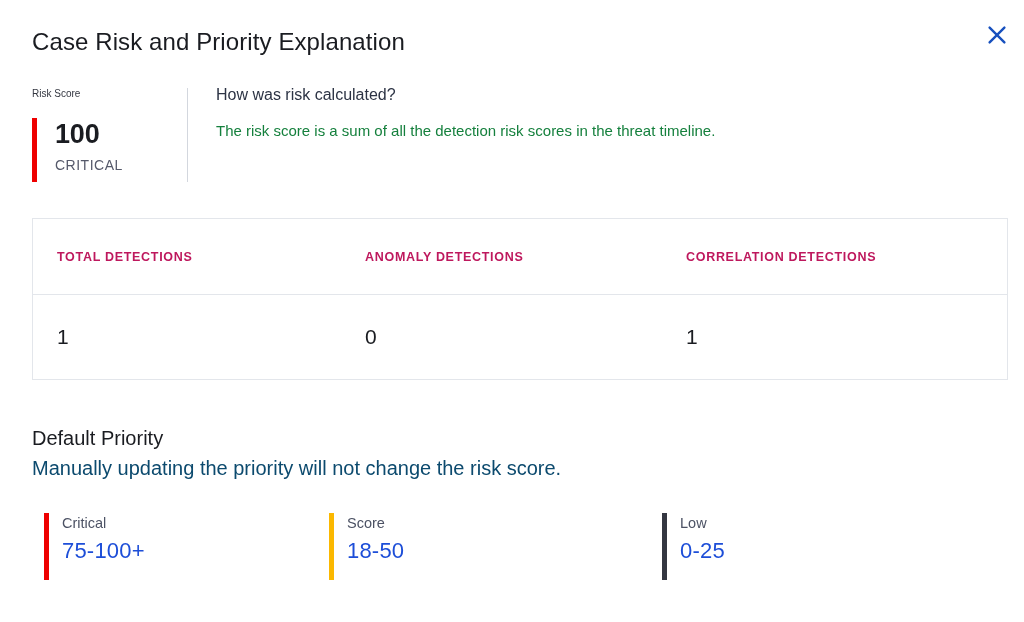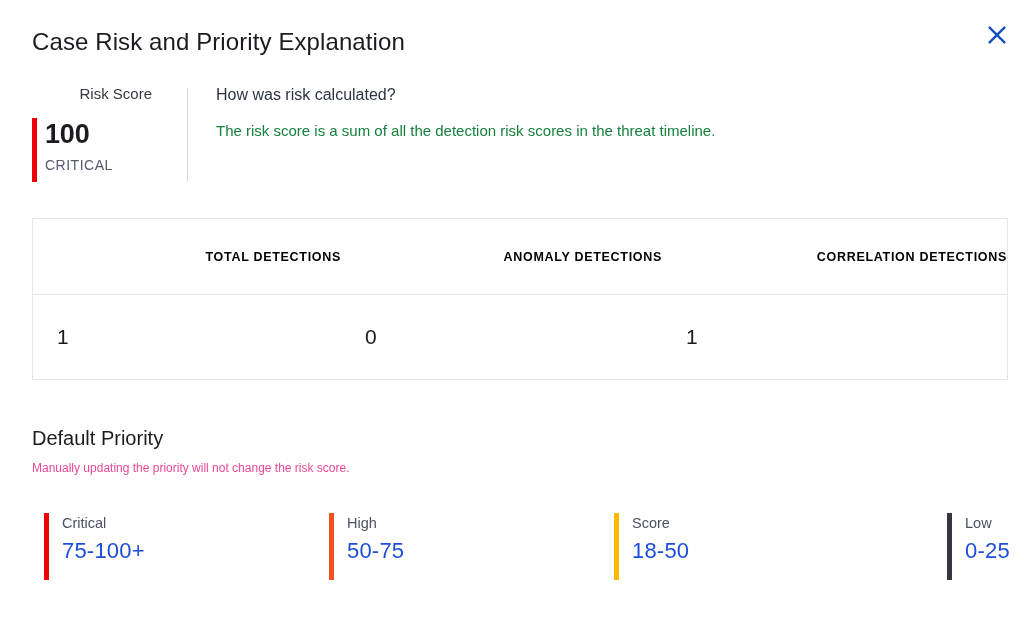--- a/index.html
+++ b/index.html
@@ -63,40 +63,39 @@
     height: 106px;
   }
 
   .score-block {
     position: absolute;
     left: 0;
     top: 0;
     width: 120px;
   }
   .score-label {
-    font-size: 15px;
+    font-size: 10px;
     line-height: 20px;
     color: #343741;
     font-weight: 400;
     white-space: nowrap;
-    text-align: right;
   }
   .score-body {
     display: flex;
     align-items: stretch;
     margin-top: 14px;
   }
   .score-bar {
     width: 5px;
     min-height: 64px;
     background: #ee0000;
     flex: none;
   }
   .score-texts {
-    padding-left: 8px;
+    padding-left: 18px;
     display: flex;
     flex-direction: column;
     justify-content: flex-start;
   }
   .score-value {
     font-size: 27px;
     line-height: 32px;
     font-weight: 700;
     color: #1a1c21;
     letter-spacing: -0.2px;
@@ -167,24 +166,23 @@
     padding-left: 24px;
   }
   .cell-1 { width: 308px; }
   .cell-2 { width: 321px; }
   .cell-3 { flex: 1 1 auto; }
 
   .col-header {
     font-size: 12.5px;
     font-weight: 700;
     letter-spacing: 0.7px;
-    color: #000000;
+    color: #be185d;
     text-transform: uppercase;
     white-space: nowrap;
-    text-align: right;
   }
   .col-value {
     font-size: 21px;
     font-weight: 400;
     color: #1a1c21;
     line-height: 26px;
   }
 
   
   .priority-section {
@@ -194,23 +192,23 @@
     width: 976px;
   }
   .priority-title {
     font-size: 20px;
     line-height: 27px;
     font-weight: 400;
     color: #1a1c21;
   }
   .priority-sub {
     margin-top: 6px;
-    font-size: 12px;
+    font-size: 20px;
     line-height: 20px;
-    color: #ec4899;
+    color: #0c4a6e;
   }
 
   .priority-cards {
     position: absolute;
     left: 36px;
     top: 513px;
     width: 964px;
     display: flex;
   }
   .priority-card {
@@ -302,27 +300,20 @@
   <div class="priority-cards">
 
     <div class="priority-card">
       <div class="priority-bar" style="background: rgb(238, 0, 0);"></div>
       <div class="priority-texts">
         <div class="priority-name">Critical</div>
         <div class="priority-range">75-100+</div>
       </div>
     </div>
 
-    <div class="priority-card">
-      <div class="priority-bar" style="background: rgb(244, 81, 30);"></div>
-      <div class="priority-texts">
-        <div class="priority-name">High</div>
-        <div class="priority-range">50-75</div>
-      </div>
-    </div>
 
     <div class="priority-card">
       <div class="priority-bar" style="background: rgb(251, 184, 0);"></div>
       <div class="priority-texts">
         <div class="priority-name">Score</div>
         <div class="priority-range">18-50</div>
       </div>
     </div>
 
     <div class="priority-card">

